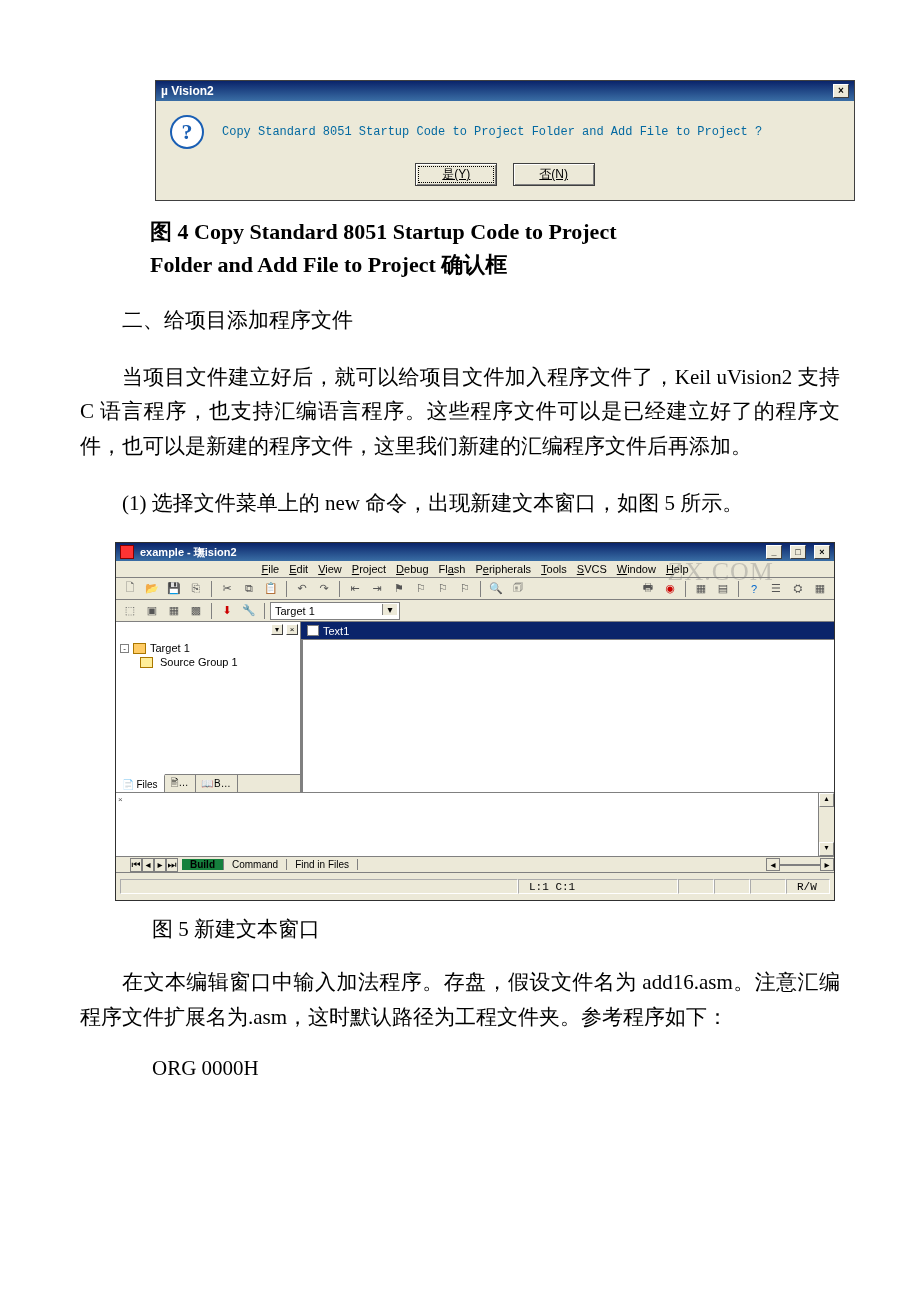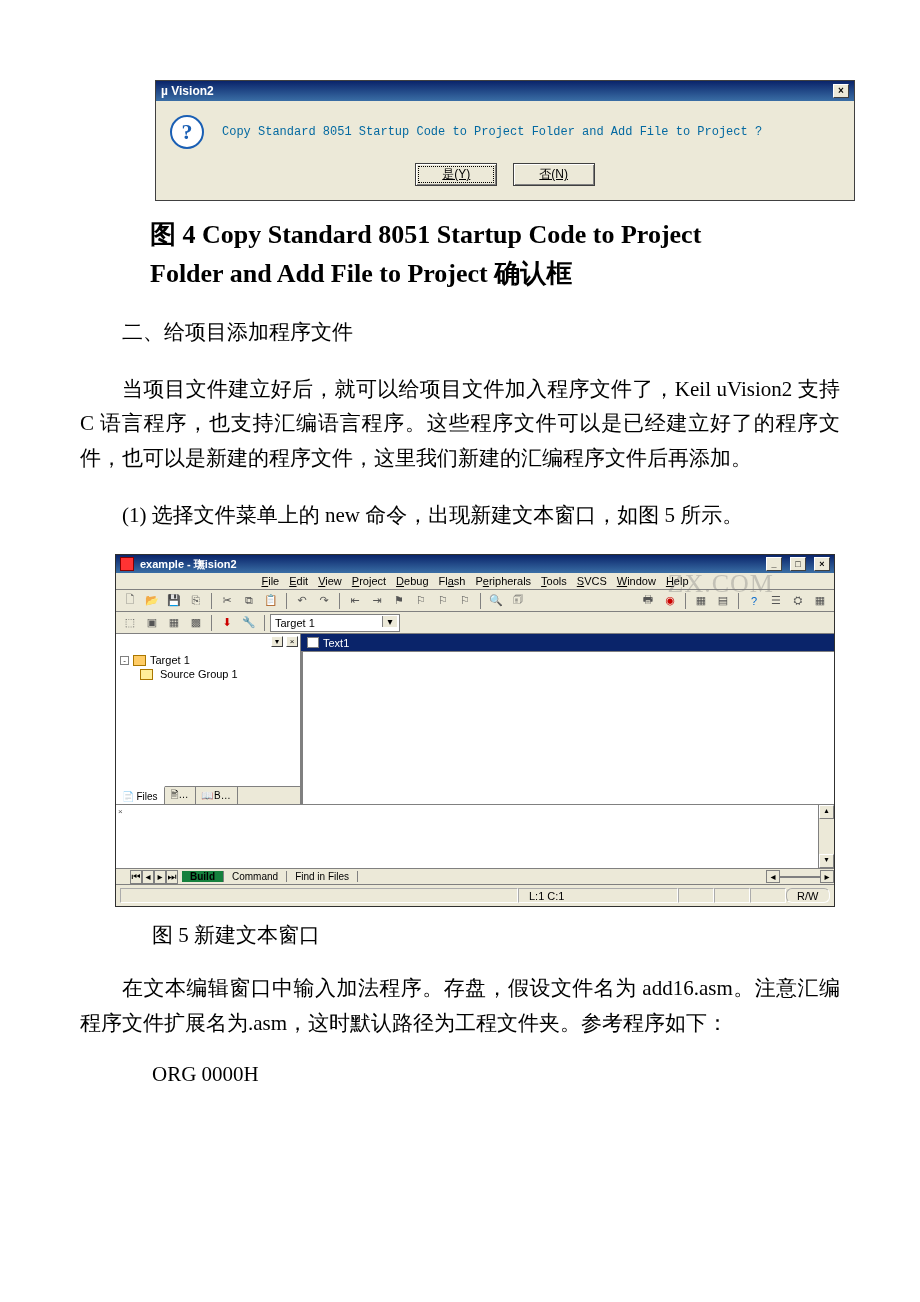--- a/index.html
+++ b/index.html
@@ -65,21 +65,21 @@
     background:#ece9d8;
     border:1px solid #404040;
     box-shadow: inset 1px 1px 0 #fff, inset -1px -1px 0 #808080;
     font-size:12px;
     text-align:center;
     text-decoration: underline;
   }
   .wbtn.def { outline:1px dotted #000; outline-offset:-4px; }
 
   
-  .caption { font-family: "Times New Roman","SimSun",serif; font-size: 26px; font-weight:bold; margin: 6px 0 22px 70px; line-height:1.5; }
+  .caption { font-family: "Times New Roman","SimSun",serif; font-size: 22px; font-weight:bold; margin: 6px 0 22px 70px; line-height:1.5; }
   .caption-en { font-family: "Times New Roman", serif; }
   p.body { font-size: 21px; line-height: 1.65; margin: 0 0 22px 0; text-align: justify; }
   .indent { text-indent: 2em; }
 
   
   .ide-wrap { margin: 0 0 14px 35px; }
   .ide {
     width: 720px;
     background:#ece9d8;
     border:1px solid #303030;
@@ -147,22 +147,22 @@
   .out-handle{position:absolute;left:2px;top:2px;width:8px;height:8px;font-size:8px;color:#555;}
   .out-body{flex:1;}
   .out-tabs{height:16px;background:#ece9d8;border-top:1px solid #808080;display:flex;align-items:center;font-size:10px;padding-left:14px;}
   .out-nav{display:flex;gap:0;margin-right:4px;}
   .out-nav span{width:12px;text-align:center;border:1px solid #808080;background:#ece9d8;}
   .out-tab{padding:0 8px;border-right:1px solid #808080;}
   .out-tab.active{background:#15803d;font-weight:bold;}
   .out-scroll{position:absolute;right:0;top:0;bottom:16px;width:16px;background:#ece9d8;border-left:1px solid #808080;display:flex;flex-direction:column;}
   .out-scroll .sbtn{height:14px;border:1px solid #fff;border-right-color:#808080;border-bottom-color:#808080;font-size:8px;text-align:center;}
   .ide-status{
-    height:22px;border-top:1px solid #808080;background:#ece9d8;
-    display:flex;align-items:center;font-size:11px;padding:0 4px;gap:0;
+    height:28px;border-top:1px solid #808080;background:#ece9d8;
+    display:flex;align-items:center;font-size:11px;padding:0 4px;gap:0;font-family:Liberation Mono, monospace;
   }
   .ide-status .cell{border:1px inset #fff;padding:1px 10px;height:15px;display:flex;align-items:center;}
   .ide-status .flex{flex:1;}
   .watermark{
     position:relative;
     justify-content:center;
   }
   .watermark::after{
     content: attr(data-wm);
     position:absolute; right:60px; top:-4px;
@@ -336,21 +336,21 @@
           <span style="border:1px solid #808080;width:14px;text-align:center;">▸</span>
         </div>
       </div>
 
       <div class="ide-status">
         <span class="cell flex"></span>
         <span class="cell" style="width:160px;">L:1 C:1</span>
         <span class="cell" style="width:36px;"></span>
         <span class="cell" style="width:36px;"></span>
         <span class="cell" style="width:36px;"></span>
-        <span class="cell" style="width:44px;border-radius:6px;">R/W</span>
+        <span class="cell" style="width:44px;">R/W</span>
       </div>
     </div>
   </div>
 
   <div class="fig5cap">图 5 新建文本窗口</div>
 
   <p class="body indent">在文本编辑窗口中输入加法程序。存盘，假设文件名为 add16.asm。注意汇编程序文件扩展名为.asm，这时默认路径为工程文件夹。参考程序如下：</p>
 
   <p class="code-line">ORG 0000H</p>
 

